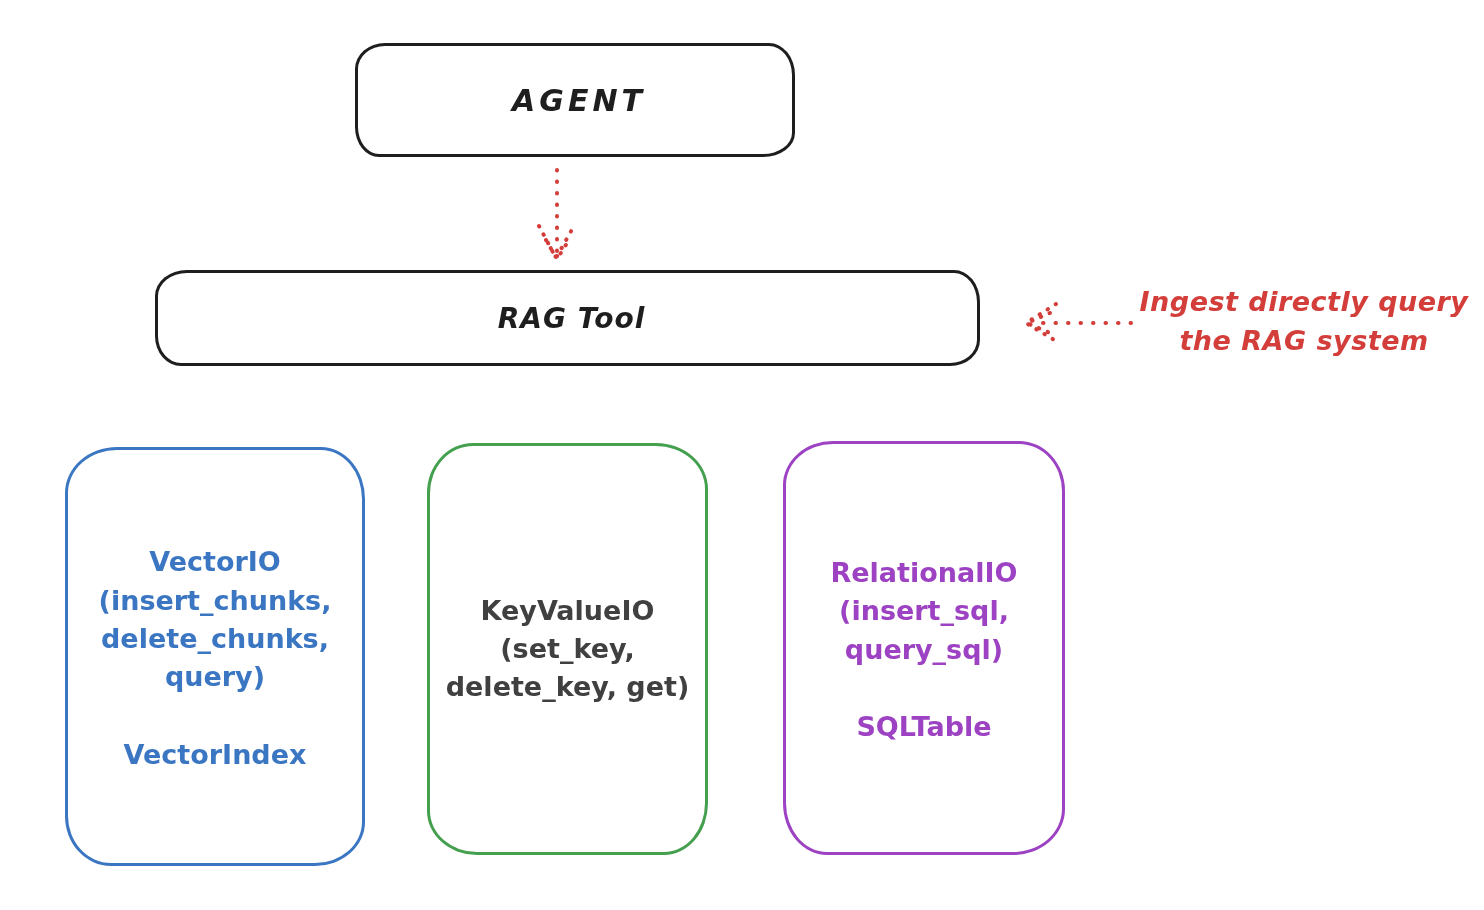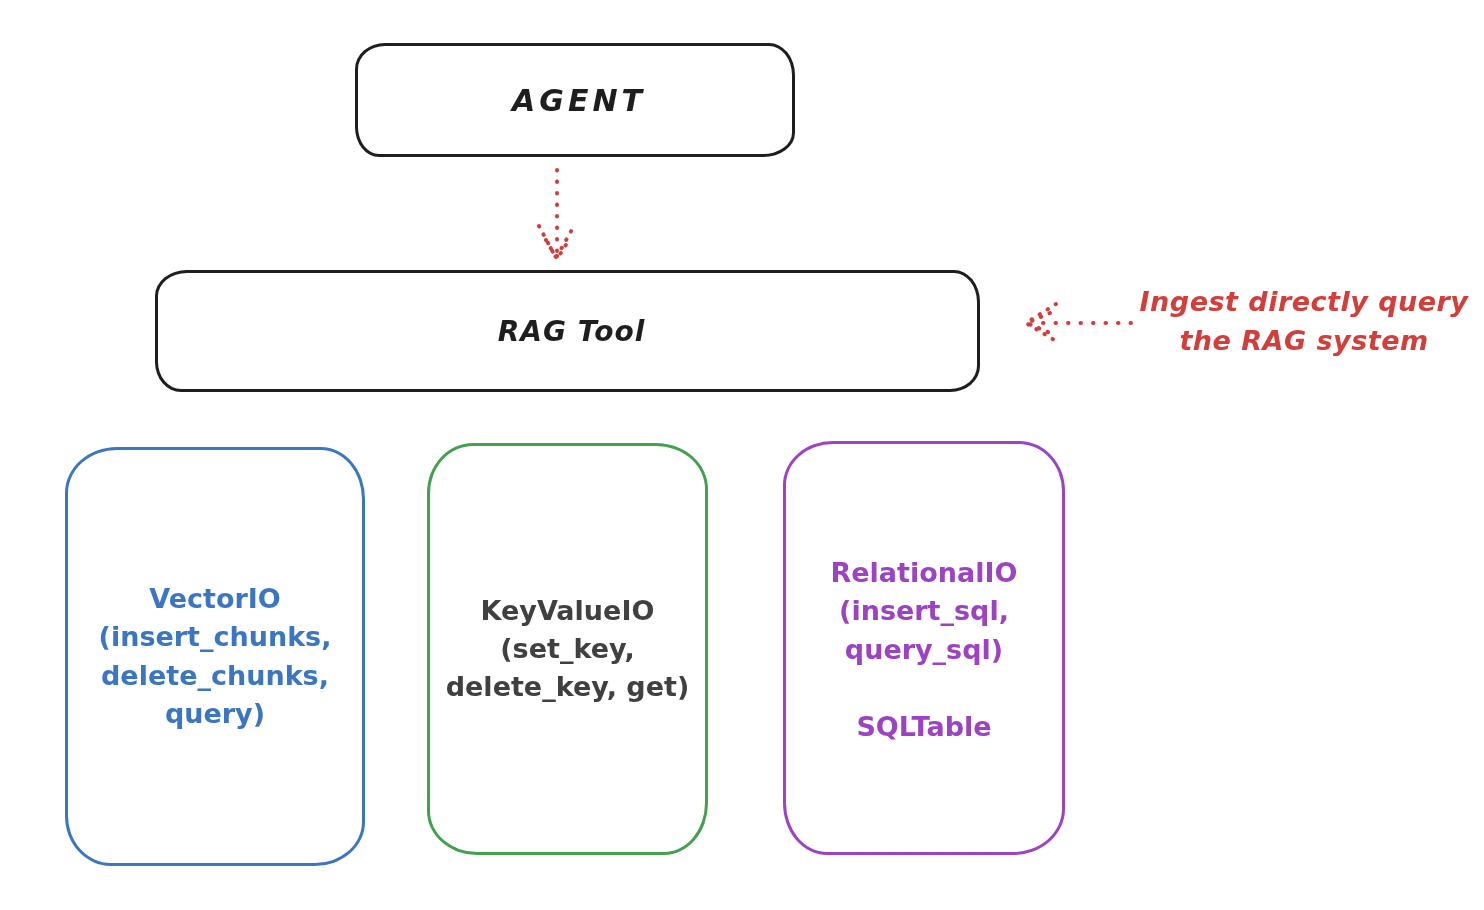--- a/index.html
+++ b/index.html
@@ -39,21 +39,21 @@
     border-radius: 30px 26px 32px 24px / 26px 32px 24px 30px;
   }
   .node-agent .label {
     font-size: 30px;
     font-weight: 700;
     font-style: italic;
     letter-spacing: 4px;
   }
   .node-rag {
     left: 155px; top: 270px;
-    width: 825px; height: 122px;
+    width: 825px; height: 96px;
     border-radius: 32px 26px 30px 26px / 26px 32px 26px 30px;
   }
   .node-rag .label {
     font-size: 28px;
     font-weight: 600;
     font-style: italic;
     letter-spacing: 1px;
   }
   .store-box {
     border-width: 3px;
@@ -126,20 +126,21 @@
 
   <div class="node node-black node-rag">
     <div class="label">RAG Tool</div>
   </div>
 
   <div class="node store-box box-vector">
     <div class="store-body">VectorIO
 (insert_chunks,
 delete_chunks,
 query)</div>
+    <div class="store-footer">VectorIndex</div>
   </div>
 
   <div class="node store-box box-keyvalue">
     <div class="store-body">KeyValueIO
 (set_key,
 delete_key, get)</div>
   </div>
 
   <div class="node store-box box-relational">
     <div class="store-body">RelationalIO

